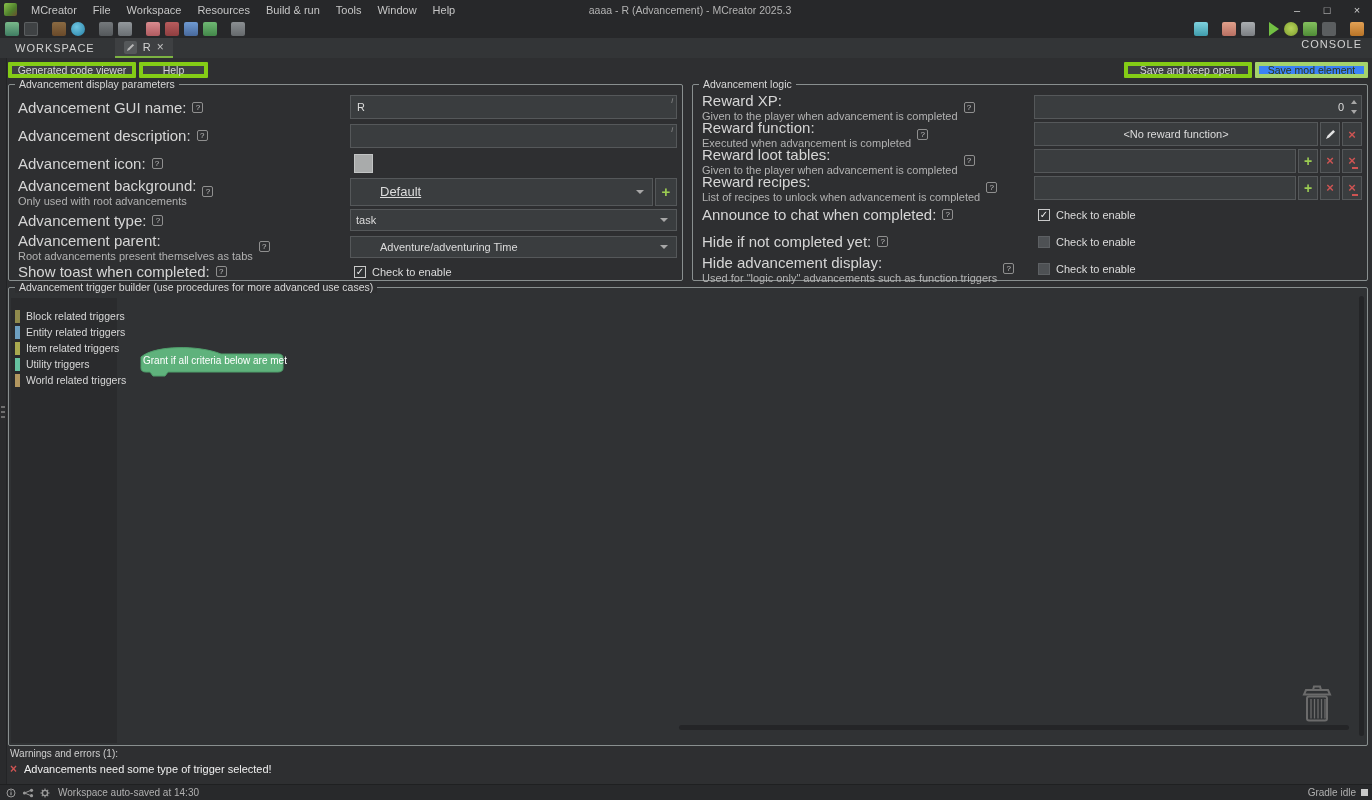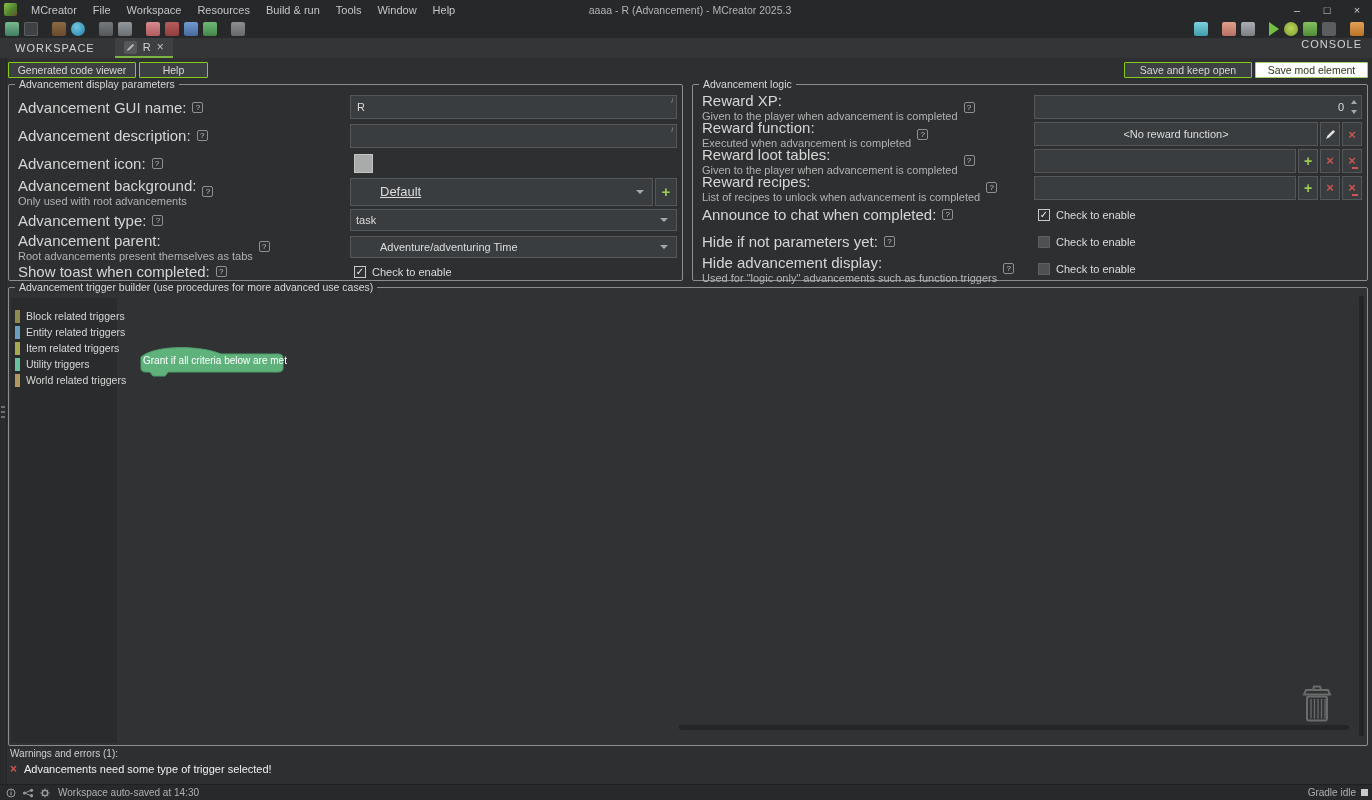--- a/index.html
+++ b/index.html
@@ -57,27 +57,27 @@
               letter-spacing:1px;color:#d2d2d2;gap:4px;flex-direction:column;}
   .carrow{font-size:8px;color:#d2d2d2;transform:translateY(2px);}
 
   
   .content{position:absolute;top:58px;left:0;width:1372px;height:727px;background:#2e2f31;}
   .leftstrip{position:absolute;left:0;top:0;width:6px;height:727px;background:#2a2b2d;
              border-right:1px solid #232426;}
   .grip{position:absolute;left:1px;top:348px;display:flex;flex-direction:column;gap:3px;}
   .grip i{display:block;width:4px;height:2px;background:#6f6f6f;}
 
-  .btn{position:absolute;height:16px;background:#3d4042;border:1px solid #84cc16;color:#d6d6d6;
+  .btn{position:absolute;height:16px;background:#3d4042;border:4px solid #84cc16;color:#d6d6d6;
        font-size:10.5px;display:flex;align-items:center;justify-content:center;border-radius:1px;
        box-sizing:border-box;}
   #btn-gcv{left:8px;top:4px;width:128px;}
   #btn-help{left:139px;top:4px;width:69px;}
   #btn-sko{left:1124px;top:4px;width:128px;}
-  #btn-sme{left:1255px;top:4px;width:113px;background:#ffffff;border-color:#a5d36b;color:#2c3618;}
+  #btn-sme{left:1255px;top:4px;width:113px;background:#3b82f6;border-color:#a5d36b;color:#2c3618;}
 
   .group{position:absolute;border:1px solid #898f8f;border-radius:2px;box-sizing:border-box;}
   .legend{position:absolute;top:-7px;left:6px;background:#2e2f31;padding:0 4px;
           font-size:10.5px;color:#d8d8d8;white-space:nowrap;}
   #grp-display{left:8px;top:26px;width:675px;height:197px;}
   #grp-logic{left:692px;top:26px;width:676px;height:197px;}
   #grp-builder{left:8px;top:229px;width:1360px;height:459px;background:#303234;}
 
   .rows{position:absolute;left:5px;right:5px;top:8px;}
   .row{display:flex;align-items:center;}
@@ -432,21 +432,21 @@
             <span class="l1">Announce to chat when completed:</span>
             <span class="help">?</span>
           </div>
           <div class="ctl">
             <span class="cb checked">✓</span>
             <span class="cblabel">Check to enable</span>
           </div>
         </div>
         <div class="row" style="height:27px">
           <div class="lblcell">
-            <span class="l1">Hide if not parameters yet:</span>
+            <span class="l1">Hide if not completed yet:</span>
             <span class="help">?</span>
           </div>
           <div class="ctl">
             <span class="cb un"></span>
             <span class="cblabel">Check to enable</span>
           </div>
         </div>
         <div class="row" style="height:27px">
           <div class="lblcell">
             <div class="lblcol">

